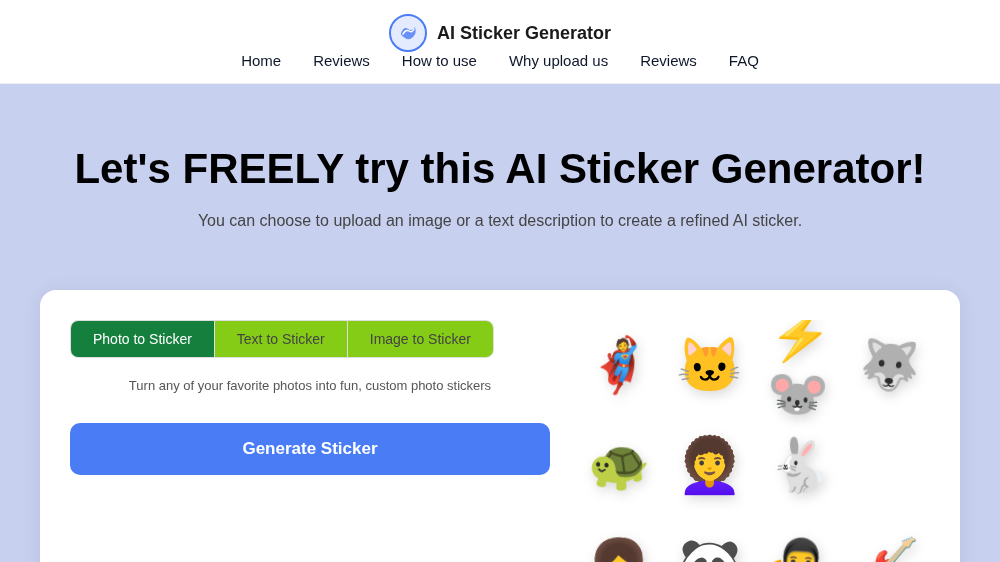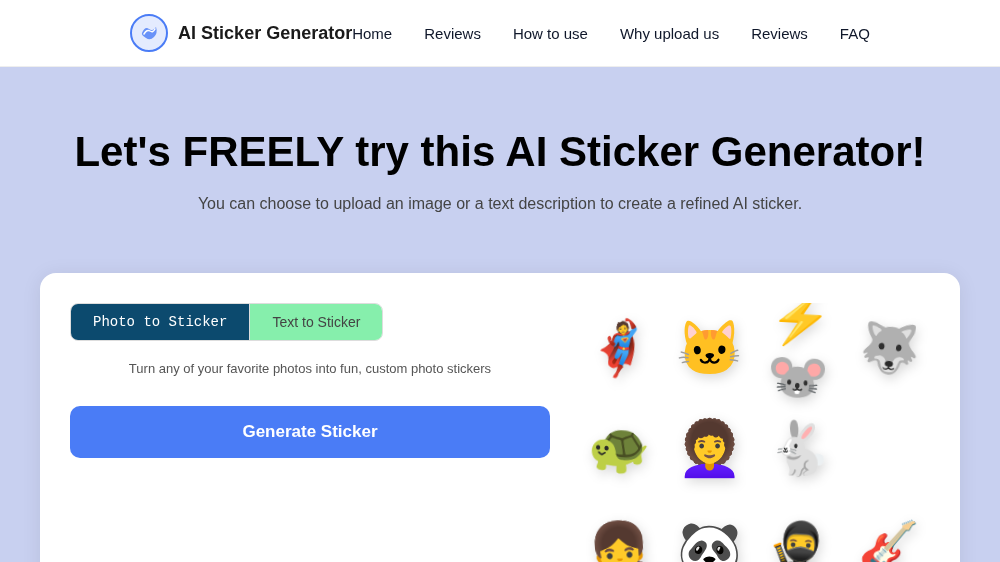--- a/index.html
+++ b/index.html
@@ -2,27 +2,28 @@
 <html><head>
   <meta charset="utf-8">
   <style>
     * { box-sizing: border-box; margin: 0; padding: 0; }
     body { font-family: -apple-system, BlinkMacSystemFont, 'Segoe UI', sans-serif; background: #fff; overflow-x: hidden; }
 
     
     .header {
       display: flex;
       align-items: center;
-      justify-content: center;
-      padding: 14px 28px;
+      justify-content: flex-start;
+      padding: 14px 47px;
       background: #fff;
       border-bottom: 1px solid #eee;
       position: sticky;
       top: 0;
       z-index: 100;
+      flex-direction: column;
     }
     .logo-area {
       display: flex;
       align-items: center;
       gap: 10px;
     }
     .logo-icon {
       width: 38px;
       height: 38px;
     }
@@ -88,28 +89,27 @@
       border-radius: 8px;
       overflow: hidden;
       margin-bottom: 20px;
       width: fit-content;
     }
     .tab {
       padding: 10px 22px;
       font-size: 14px;
       cursor: pointer;
       border: none;
-      background: #86efac;
+      background: #84cc16;
       color: #444;
       font-weight: 500;
     }
     .tab.active {
-      background: #0c4a6e;
+      background: #15803d;
       color: #fff;
-      font-family: Liberation Mono, monospace;
     }
     .tab:not(:last-child) {
       border-right: 1px solid #ddd;
     }
 
     .tab-description {
       font-size: 13px;
       color: #555;
       margin-bottom: 26px;
     }
@@ -211,20 +211,21 @@
   <h1 class="hero-title">Let's FREELY try this AI Sticker Generator!</h1>
   <p class="hero-subtitle">You can choose to upload an image or a text description to create a refined AI sticker.</p>
 
   <div class="main-card">
 
     <div class="left-panel">
       
       <div class="tabs">
         <button class="tab active">Photo to Sticker</button>
         <button class="tab">Text to Sticker</button>
+        <button class="tab">Image to Sticker</button>
       </div>
 
       <p class="tab-description">Turn any of your favorite photos into fun, custom photo stickers</p>
 
       
 
       
       <button class="generate-btn">Generate Sticker</button>
     </div>
 

